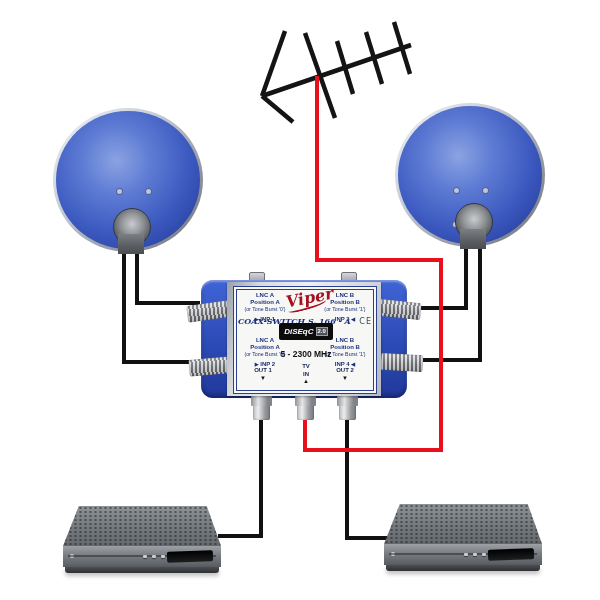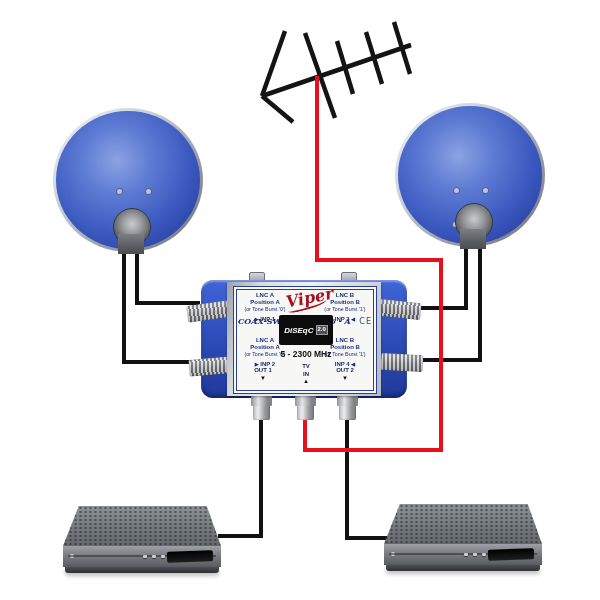--- a/index.html
+++ b/index.html
@@ -43,21 +43,21 @@
   .pb-bl{left:4px;top:50px;} .pb-br{left:84px;top:50px;}
   .viper{position:absolute;left:52px;top:1px;width:48px;height:22px;
          font-family:"DejaVu Serif",serif;font-style:italic;font-weight:700;
          font-size:16px;color:#a31220;transform:rotate(-11deg);text-align:center;}
   .viper::after{content:"";position:absolute;left:0;right:8px;bottom:1px;height:6px;
                 border-bottom:2px solid #a31220;border-radius:0 0 70% 40%;transform:rotate(-3deg);}
   .model-row{position:absolute;left:4px;top:29px;width:134px;display:flex;align-items:center;}
   .model{flex:1;text-align:left;font-family:"DejaVu Serif",serif;font-style:italic;font-weight:700;
          font-size:8px;color:#1c2f7d;white-space:nowrap;}
   .ce{font-size:8px;color:#44474d;letter-spacing:1px;font-family:"DejaVu Sans",sans-serif;}
-  .badge{position:absolute;left:45px;top:28px;width:54px;height:30px;background:#0c0c0d;border-radius:2px;
+  .badge{position:absolute;left:45px;top:36px;width:54px;height:17px;background:#0c0c0d;border-radius:2px;
          display:flex;align-items:center;justify-content:center;gap:2px;color:#fff;
          font-weight:700;font-style:italic;font-size:8px;}
   .badge .ver{font-style:normal;font-size:6px;background:#4e5156;border:1px solid #9b9ea3;
               padding:0 1px;line-height:1.2;}
   .freq{position:absolute;left:30px;top:62px;width:84px;text-align:center;
         font-size:8.5px;font-weight:700;color:#111;}
   .bport{position:absolute;text-align:center;color:#15214f;font-size:6px;font-weight:700;line-height:1.25;}
   .bport i{display:block;font-style:normal;font-size:6px;color:#111;}
   .bp1{left:14px;top:80px;width:30px;}
   .bp2{left:58px;top:76px;width:28px;}

